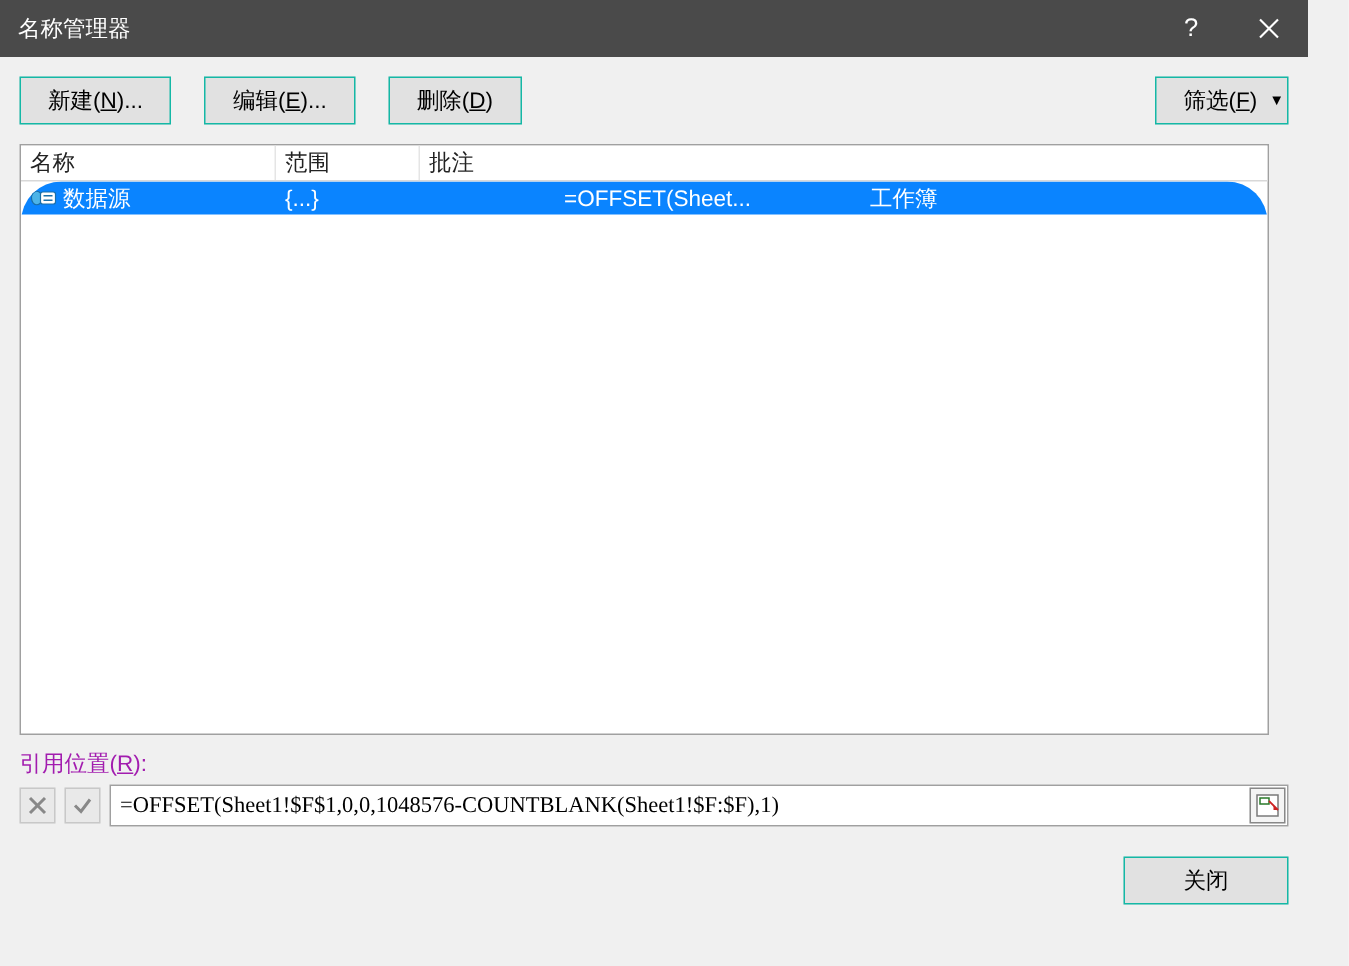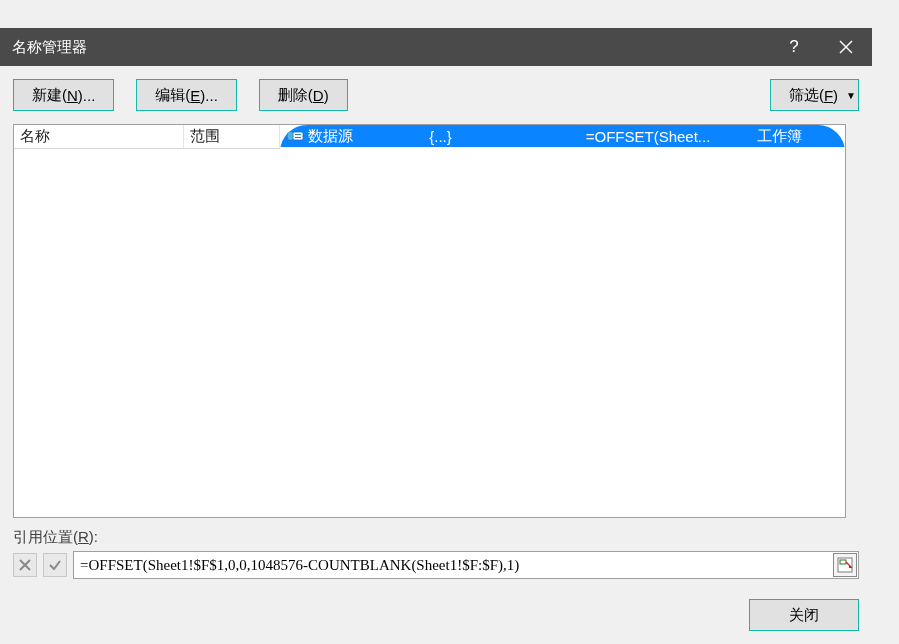--- a/index.html
+++ b/index.html
@@ -7,21 +7,21 @@
     margin: 0; padding: 0;
     width: 899px; height: 644px;
     font-family: "Microsoft YaHei", "Segoe UI", Arial, sans-serif;
     font-size: 15px;
     background: #f0f0f0;
     overflow: hidden;
   }
   .dialog {
     width: 872px; height: 644px;
     background: #f0f0f0;
-    display: flex; flex-direction: column; justify-content: flex-end;
+    display: flex; flex-direction: column;
   }
   .titlebar {
     height: 38px;
     background: #4a4a4a;
     color: #fff;
     display: flex;
     align-items: center;
     padding-left: 12px;
   }
   .titlebar .title { flex: 1; font-size: 15px; }
@@ -51,21 +51,21 @@
   }
   .btn u { text-decoration: underline; }
   .toolbar .spacer { flex: 1; }
   .filter-btn { padding-right: 2px; }
   .filter-btn .caret { margin-left: 8px; font-size: 10px; }
   .list-wrap {
     margin: 0 26px 0 13px;
     border: 1px solid #a0a0a0;
     background: #fff;
     flex: 0 0 394px;
-    display: flex; 
+    display: flex; flex-direction: column;
     overflow: hidden;
   }
   .list-header {
     display: flex;
     height: 24px;
     border-bottom: 1px solid #d8d8d8;
     background: #fff;
   }
   .list-header .col {
     border-right: 1px solid #e5e5e5;
@@ -98,21 +98,21 @@
   .row .cell.name { display: flex; align-items: center; gap: 4px; }
   .name-icon {
     width: 18px; height: 12px; flex-shrink: 0;
     display: inline-flex; align-items: center; justify-content: center;
   }
   .name-icon svg { width: 18px; height: 12px; }
   .refersto-section {
     padding: 10px 13px 0 13px;
   }
   .refersto-label {
-    font-size: 15px; color: #404040; margin-bottom: 4px;
+    font-size: 15px; color: #a21caf; margin-bottom: 4px;
   }
   .refersto-row {
     display: flex; align-items: center; gap: 6px;
   }
   .mini-btn {
     width: 24px; height: 24px;
     border: 1px solid #c8c8c8;
     background: #e9e9e9;
     display: inline-flex; align-items: center; justify-content: center;
     color: #888;
@@ -183,20 +183,21 @@
         <u>F</u>
         <span>)</span>
       <span class="caret">▼</span>
     </div>
   </div>
 
   <div class="list-wrap">
     <div class="list-header">
       <div class="col col-name">名称</div>
       <div class="col col-scope">范围</div>
+      <div class="col col-note">批注</div>
     </div>
     <div class="list-body">
       <div class="row selected">
         <div class="cell name col-name">
           <span class="name-icon">
             <svg viewBox="0 0 18 12">
               <ellipse cx="4.5" cy="6" rx="3.5" ry="4.5" fill="#4db4e8" stroke="#1b6fa8" stroke-width="0.8"></ellipse>
               <rect x="7" y="2" width="10" height="8" rx="1.5" fill="#fff" stroke="#1b6fa8" stroke-width="0.8"></rect>
               <line x1="9" y1="4.5" x2="15" y2="4.5" stroke="#1b6fa8" stroke-width="0.9"></line>
               <line x1="9" y1="7.5" x2="15" y2="7.5" stroke="#1b6fa8" stroke-width="0.9"></line>

